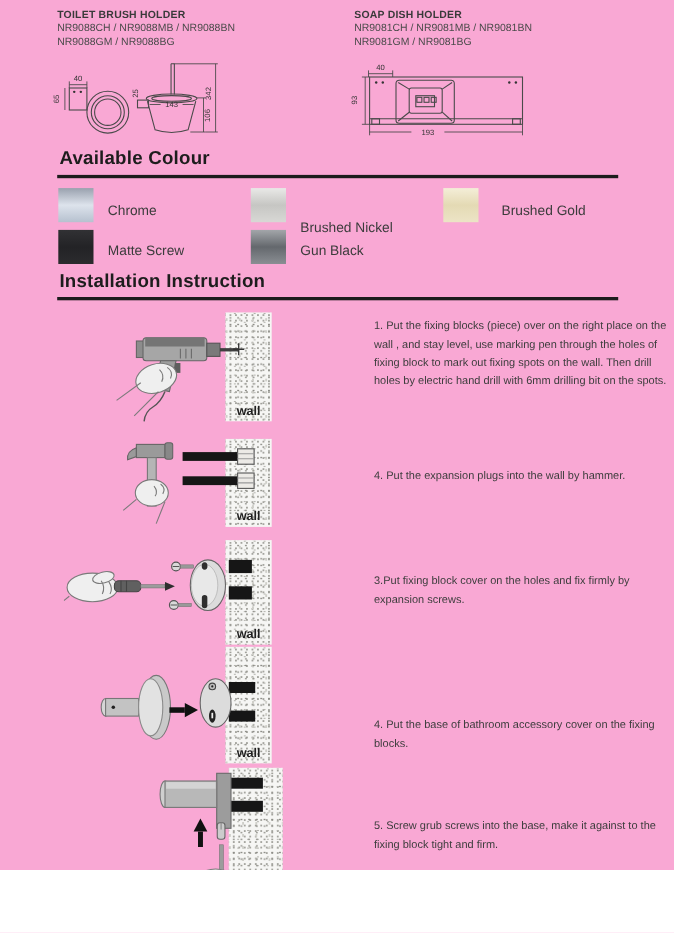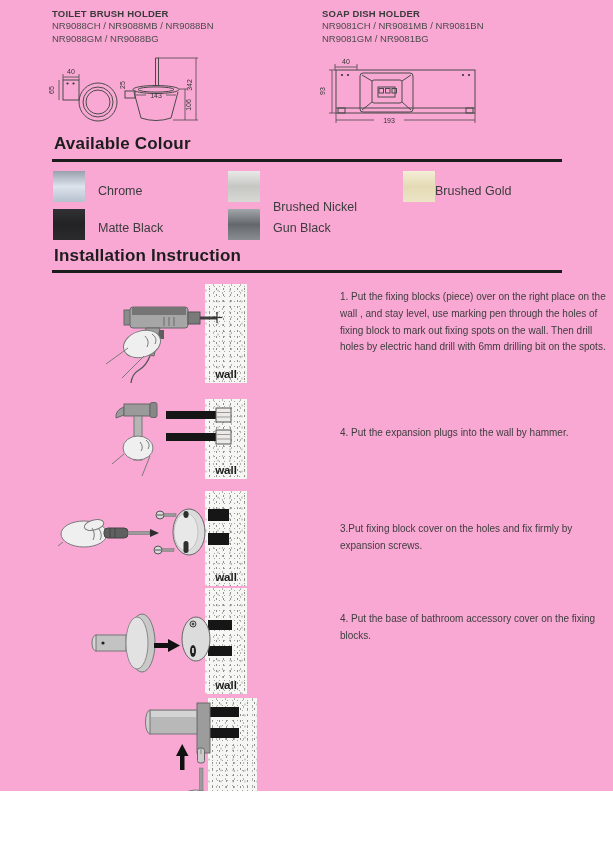--- a/index.html
+++ b/index.html
@@ -138,24 +138,24 @@
   <div class="abs section-heading" style="left:54px; top:134px;">Available Colour</div>
   <div class="abs rule" style="left:52px; top:159px; width:510px;"></div>
 
   <div class="abs swatch" style="left: 53px; top: 171px; background: linear-gradient(rgb(153, 161, 174), rgb(221, 227, 236), rgb(182, 193, 207));"></div>
   <div class="abs swatch-label" style="left:98px; top:184px;">Chrome</div>
 
   <div class="abs swatch" style="left: 228px; top: 171px; background: linear-gradient(rgb(233, 233, 231), rgb(198, 198, 195), rgb(216, 216, 213));"></div>
   <div class="abs swatch-label" style="left:273px; top:184px;margin-top:16px;">Brushed Nickel</div>
 
   <div class="abs swatch" style="left: 403px; top: 171px; background: linear-gradient(rgb(244, 238, 216), rgb(228, 218, 180), rgb(236, 228, 198));"></div>
-  <div class="abs swatch-label" style="left:435px; top:184px;">Brushed Gold</div>
+  <div class="abs swatch-label" style="left:456px; top:184px;">Brushed Gold</div>
 
   <div class="abs swatch" style="left: 53px; top: 209px; background: linear-gradient(rgb(49, 49, 52), rgb(35, 35, 38), rgb(43, 43, 46));"></div>
-  <div class="abs swatch-label" style="left:98px; top:221px;">Matte Black</div>
+  <div class="abs swatch-label" style="left:98px; top:221px;">Matte Screw</div>
 
   <div class="abs swatch" style="left: 228px; top: 209px; background: linear-gradient(rgb(163, 166, 170), rgb(100, 104, 109), rgb(138, 142, 147));"></div>
   <div class="abs swatch-label" style="left:273px; top:221px;">Gun Black</div>
 
   <div class="abs section-heading" style="left:54px; top:246px;">Installation Instruction</div>
   <div class="abs rule" style="left:52px; top:270px; width:510px;"></div>
 
   <div class="abs wall" style="left:205px; top:284px; width:42px; height:99px;">
     <span class="wall-label">wall</span>
   </div>
@@ -274,21 +274,21 @@
       <polygon points="78,41 90,47.5 78,54" fill="#111"></polygon>
     </g>
     <g>
       <ellipse cx="106" cy="41" rx="14" ry="22" fill="#dcdcdc" stroke="#666"></ellipse>
       <circle cx="103" cy="26" r="3" fill="#bdbdbd" stroke="#444"></circle>
       <circle cx="103" cy="26" r="1" fill="#222"></circle>
       <ellipse cx="103" cy="53" rx="3" ry="6" fill="#222"></ellipse>
       <rect x="102.2" y="50" width="1.6" height="5" fill="#eee"></rect>
     </g>
   </svg>
-  <div class="abs step-text" style="left:340px; top:611px; width:268px;">4. Put the base of bathroom accessory cover on the fixing blocks.</div>
+  <div class="abs step-text" style="left:340px; top:652px; width:268px;">4. Put the base of bathroom accessory cover on the fixing blocks.</div>
 
   <div class="abs wall" style="left:208px; top:698px; width:49px; height:134px;">
     <span class="wall-label">wall</span>
   </div>
   <svg class="abs" style="left:140px; top:698px;" width="117" height="136" viewBox="0 0 117 136">
     <g>
       <rect x="70" y="9" width="29" height="10" fill="#161616"></rect>
       <rect x="70" y="30" width="29" height="10" fill="#161616"></rect>
     </g>
     <g>
@@ -307,16 +307,17 @@
     </g>
     <g>
       <rect x="59.5" y="70" width="3.5" height="28" fill="#9c9c9c" stroke="#6f6f6f" stroke-width="0.5"></rect>
       <ellipse cx="56" cy="103" rx="17" ry="11" fill="#efefef" stroke="#7a7a7a"></ellipse>
       <path d="M62,94 q5,4 2,9" fill="none" stroke="#7a7a7a"></path>
       <path d="M55,95 q4,5 1,9" fill="none" stroke="#7a7a7a"></path>
       <path d="M42,110 L12,132" fill="none" stroke="#7a7a7a"></path>
       <path d="M62,113 L36,136" fill="none" stroke="#7a7a7a"></path>
     </g>
   </svg>
+  <div class="abs step-text" style="left:340px; top:744px; width:268px;">5. Screw grub screws into the base, make it  against to the fixing block tight and firm.</div>
 
   <a class="abs footer-url" href="#" style="left:38px; top:832px;">www.nerotapware.com.au</a>
 
 </div>
 
 </body></html>

